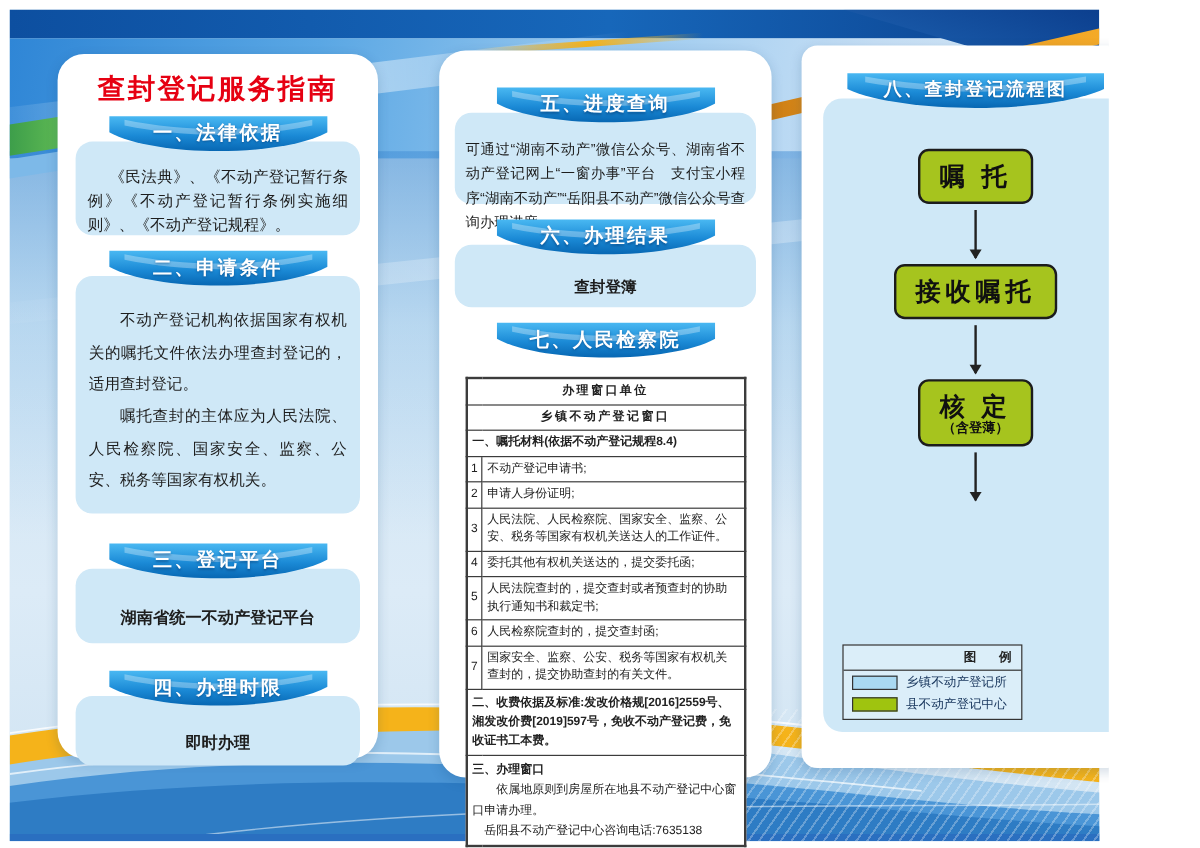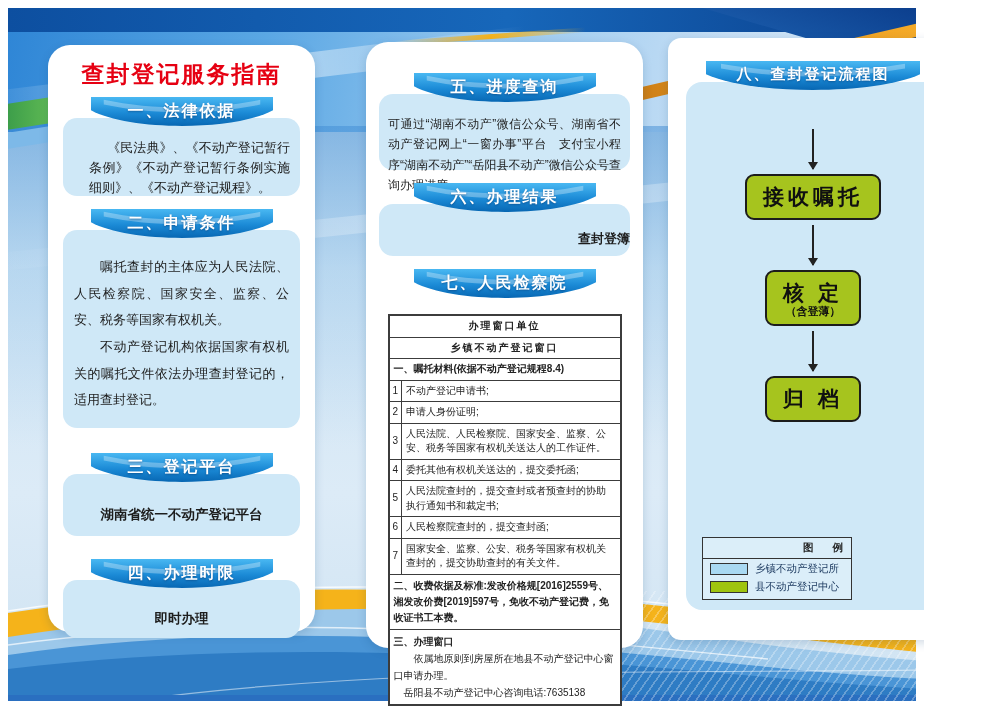--- a/index.html
+++ b/index.html
@@ -56,32 +56,32 @@
   
   .cbox { position:relative; z-index:1; background:#cfe8f7; border-radius:14px;
           margin-top:-16px; color:#1d1d1d; }
   .sec { margin-top:12px; }
 
   
   .brochure-title { margin-top:14px; text-align:center; color:#e60012;
         font-size:23px; font-weight:bold; letter-spacing:2px; }
   .box-law { height:78px; padding:20px 10px 6px 10px; font-size:13px; line-height:1.55;
         text-align:justify; }
-  .box-law .indent1 { text-indent:1.4em; display:block;margin-left:16px; }
+  .box-law .indent1 { text-indent:1.4em; display:block; }
   .box-cond { height:198px; padding:24px 11px 6px 11px; font-size:13px; line-height:2.05;
         text-align:justify; }
   .box-cond p { text-indent:2em; }
   .box-center { text-align:center; font-size:13.5px; font-weight:600; }
   .box-platform { height:62px; padding-top:32px; }
   .box-time { height:58px; padding-top:30px; }
 
   
   .box-progress { height:76px; padding:20px 9px 4px 9px; font-size:12px; line-height:1.7;
         text-align:justify; }
-  .box-result { height:52px; padding-top:26px; font-size:13px; font-weight:600; text-align:right; }
+  .box-result { height:52px; padding-top:26px; font-size:13px; font-weight:600; text-align:center; }
 
   .mat-table { width:234px; margin:8px auto 0 auto; border-collapse:collapse;
         border:2px solid #3c3c3c; font-size:10px; color:#222; line-height:1.45;
         background:#ffffff; }
   .mat-table td { border:1px solid #3c3c3c; padding:3px 4px; }
   .mat-table .t-center { text-align:center; font-weight:bold; letter-spacing:2px; }
   .mat-table .t-group { font-weight:bold; }
   .mat-table .t-no { width:13px; text-align:center; padding:3px 1px; }
   .mat-table .t-fee { font-weight:bold; line-height:1.6; }
   .mat-table .t-window { line-height:1.7; }
@@ -169,22 +169,22 @@
 
     <div class="sec">
       <div class="ribbon rib-std">
         <svg viewBox="0 0 200 40" preserveAspectRatio="none">
           <path d="M0,1 L200,1 L200,15 C158,37 42,37 0,15 Z" fill="url(#ribbonGrad)"></path>
           <path d="M14,4 C70,15 130,15 186,4 L186,9 C130,20 70,20 14,9 Z" fill="rgba(255,255,255,0.30)"></path>
         </svg>
         <div class="ribbon-text">二、申请条件</div>
       </div>
       <div class="cbox box-cond">
+        <p>不动产登记机构依据国家有权机关的嘱托文件依法办理查封登记的，适用查封登记。</p>
         <p>嘱托查封的主体应为人民法院、人民检察院、国家安全、监察、公安、税务等国家有权机关。</p>
-        <p>不动产登记机构依据国家有权机关的嘱托文件依法办理查封登记的，适用查封登记。</p>
       </div>
     </div>
 
     <div class="sec" style="margin-top:24px;">
       <div class="ribbon rib-std">
         <svg viewBox="0 0 200 40" preserveAspectRatio="none">
           <path d="M0,1 L200,1 L200,15 C158,37 42,37 0,15 Z" fill="url(#ribbonGrad)"></path>
           <path d="M14,4 C70,15 130,15 186,4 L186,9 C130,20 70,20 14,9 Z" fill="rgba(255,255,255,0.30)"></path>
         </svg>
         <div class="ribbon-text">三、登记平台</div>
@@ -294,29 +294,29 @@
     <div class="ribbon rib-wide flow-wrap">
       <svg viewBox="0 0 200 40" preserveAspectRatio="none">
         <path d="M0,1 L200,1 L200,15 C158,37 42,37 0,15 Z" fill="url(#ribbonGrad)"></path>
         <path d="M14,4 C70,15 130,15 186,4 L186,9 C130,20 70,20 14,9 Z" fill="rgba(255,255,255,0.30)"></path>
       </svg>
       <div class="ribbon-text" style="font-size:15px;">八、查封登记流程图</div>
     </div>
 
     <div class="flow-box-area">
       <div class="flow-col">
+        <div class="flow-node">嘱 托</div>
         <div class="flow-arrow"></div>
         <div class="flow-node">接收嘱托</div>
         <div class="flow-arrow"></div>
         <div class="flow-node">
           <span>核 定</span>
           <span class="sub">（含登薄）</span>
         </div>
         <div class="flow-arrow"></div>
-        <div class="flow-node">归 档</div>
       </div>
 
       <div class="legend">
         <div class="legend-title">图  例</div>
         <div class="legend-row">
           <span class="swatch" style="background: rgb(169, 217, 242);"></span>
           <span>乡镇不动产登记所</span>
         </div>
         <div class="legend-row">
           <span class="swatch" style="background: rgb(159, 196, 15);"></span>

